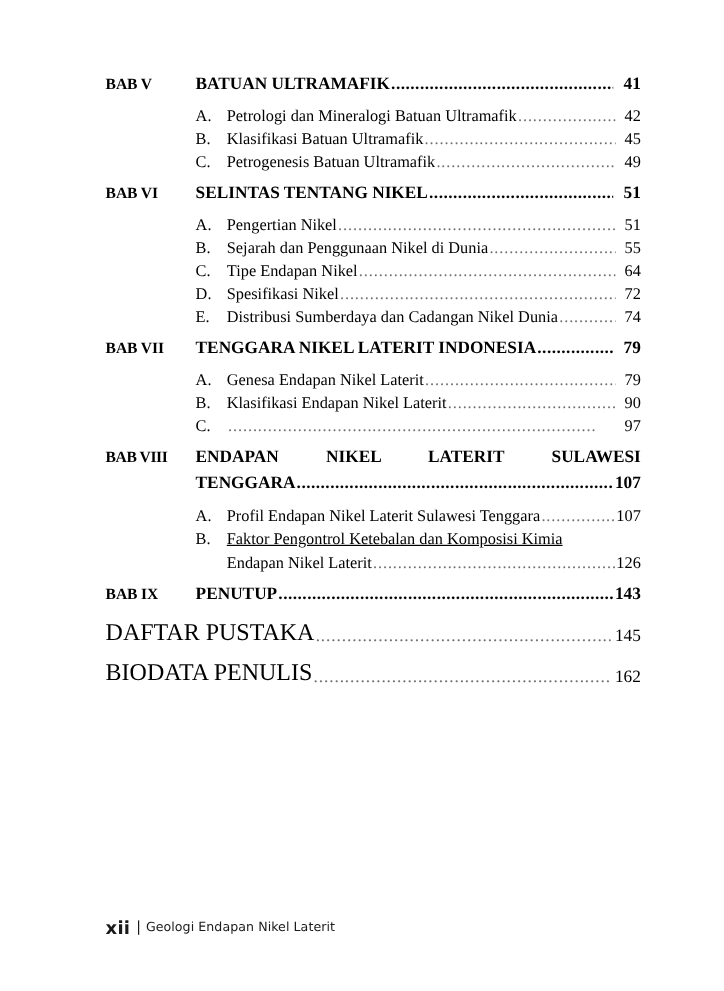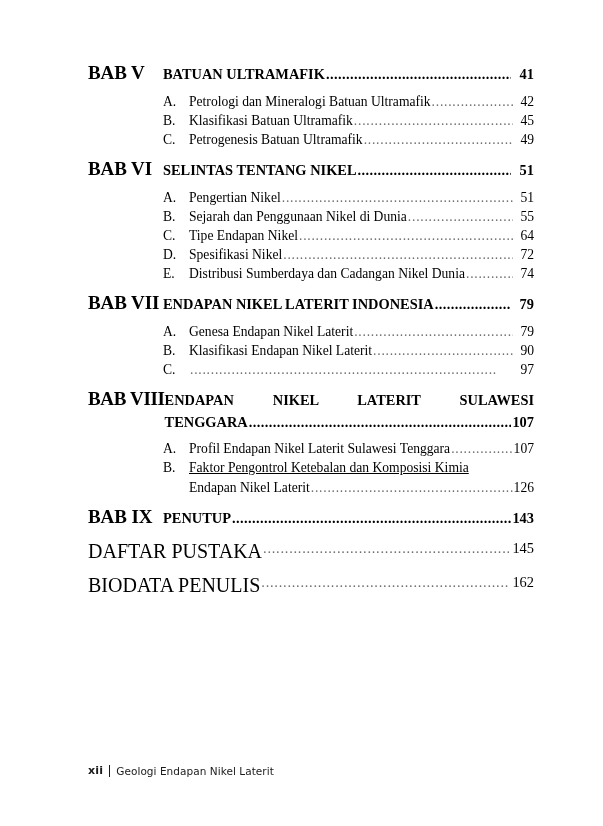--- a/index.html
+++ b/index.html
@@ -31,37 +31,37 @@
     width: 100%;
   }
 
   .chapter-row {
     margin-bottom: 1px;
   }
 
   .label {
     flex: 0 0 75px;
     font-weight: bold;
-    font-size: 19px;
+    font-size: 13px;
     letter-spacing: -0.1px;
     white-space: nowrap;
   }
 
   .label.narrow {
     letter-spacing: -0.35px;
   }
 
   .body-col {
     flex: 1 1 auto;
     min-width: 0;
   }
 
   .line {
     display: flex;
-    align-items: flex-start;
+    align-items: flex-end;
     width: 100%;
   }
 
   .txt {
     white-space: pre;
   }
 
   .leader {
     flex: 1 1 auto;
     overflow: hidden;
@@ -162,21 +162,21 @@
     left: 88px;
     top: 764px;
     display: flex;
     align-items: center;
     font-family: "DejaVu Sans", "Liberation Sans", sans-serif;
     font-size: 10.5px;
     color: #1a1a1a;
   }
   #footer .folio {
     font-weight: bold;
-    font-size: 11px;
+    font-size: 15px;
     letter-spacing: 0.2px;
   }
   #footer .bar {
     display: inline-block;
     width: 1px;
     height: 12px;
     background: #1a1a1a;
     margin: 0 6px;
   }
   #footer .ftitle {
@@ -305,21 +305,21 @@
       <span class="pageno">74</span>
     </div>
       </div>
   </div>
   <div class="gap-group"></div>
 
   <div class="row chapter-row chapter">
     <div class="label">BAB VII</div>
     <div class="body-col">
       <div class="line">
-        <span class="txt">ENDAPAN NIKEL LATERIT INDONESIA</span>
+        <span class="txt">TENGGARA NIKEL LATERIT INDONESIA</span>
         <span class="leader">......................................................................................................</span>
         <span class="pageno">79</span>
       </div>
     </div>
   </div>
   <div class="gap-chapter"></div>
 
   <div class="subitem">
     <span class="sub-letter">A.</span>
     <div class="sub-body">

